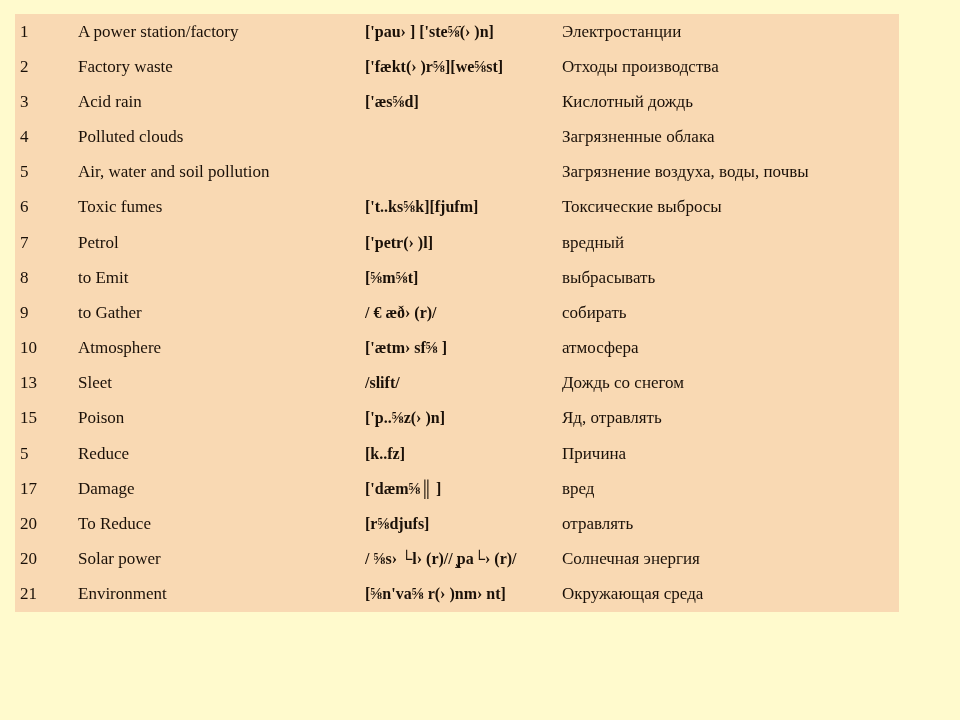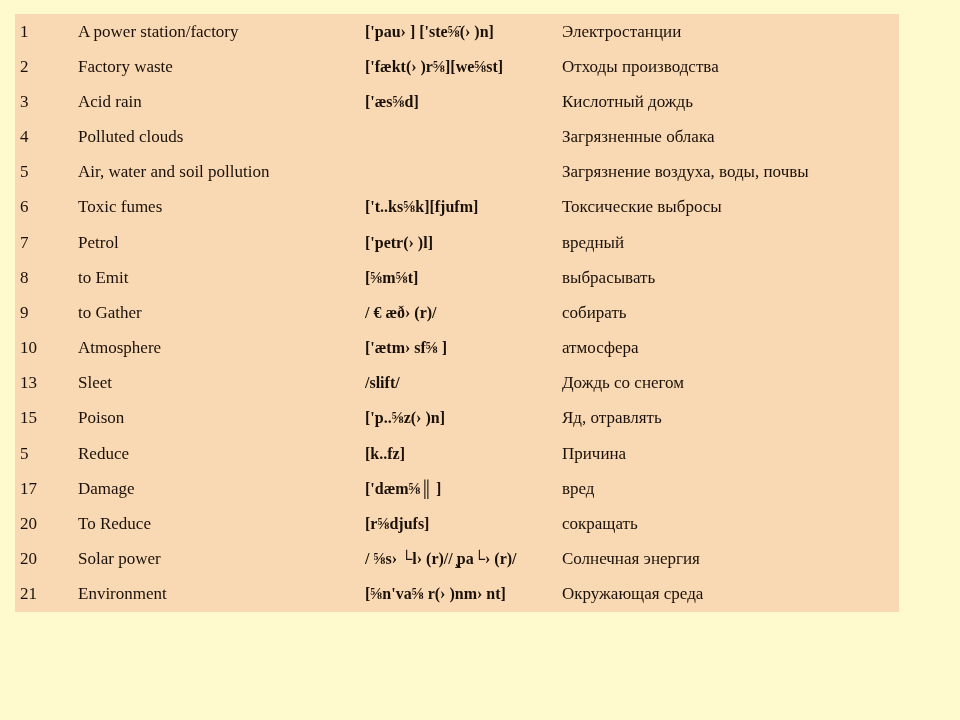--- a/index.html
+++ b/index.html
@@ -126,21 +126,21 @@
       <tr>
     <td class="col-num">17</td>
     <td class="col-en">Damage</td>
     <td class="col-tr">['dæm⅝║ ]</td>
     <td class="col-ru">вред</td>
   </tr>
       <tr>
     <td class="col-num">20</td>
     <td class="col-en">To Reduce</td>
     <td class="col-tr"> [r⅝djufs]</td>
-    <td class="col-ru">сокращать</td>
+    <td class="col-ru">отравлять</td>
   </tr>
       <tr>
     <td class="col-num">20</td>
     <td class="col-en">Solar power</td>
     <td class="col-tr">/ ⅝s› └l› (r)// ̧pa└› (r)/</td>
     <td class="col-ru">Солнечная энергия</td>
   </tr>
       <tr>
     <td class="col-num">21</td>
     <td class="col-en">Environment</td>

